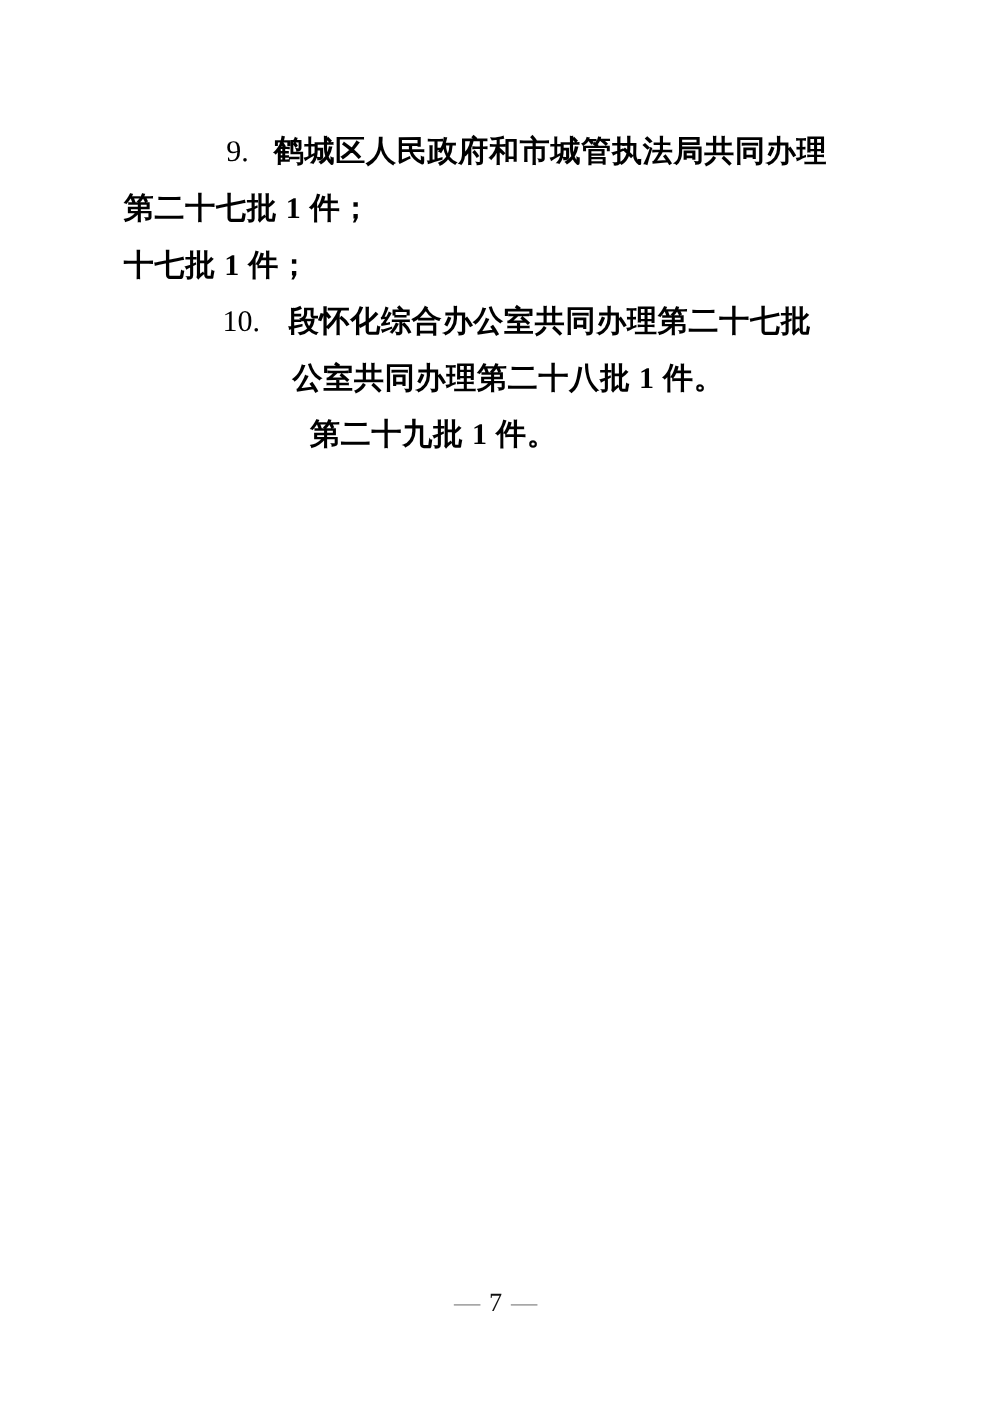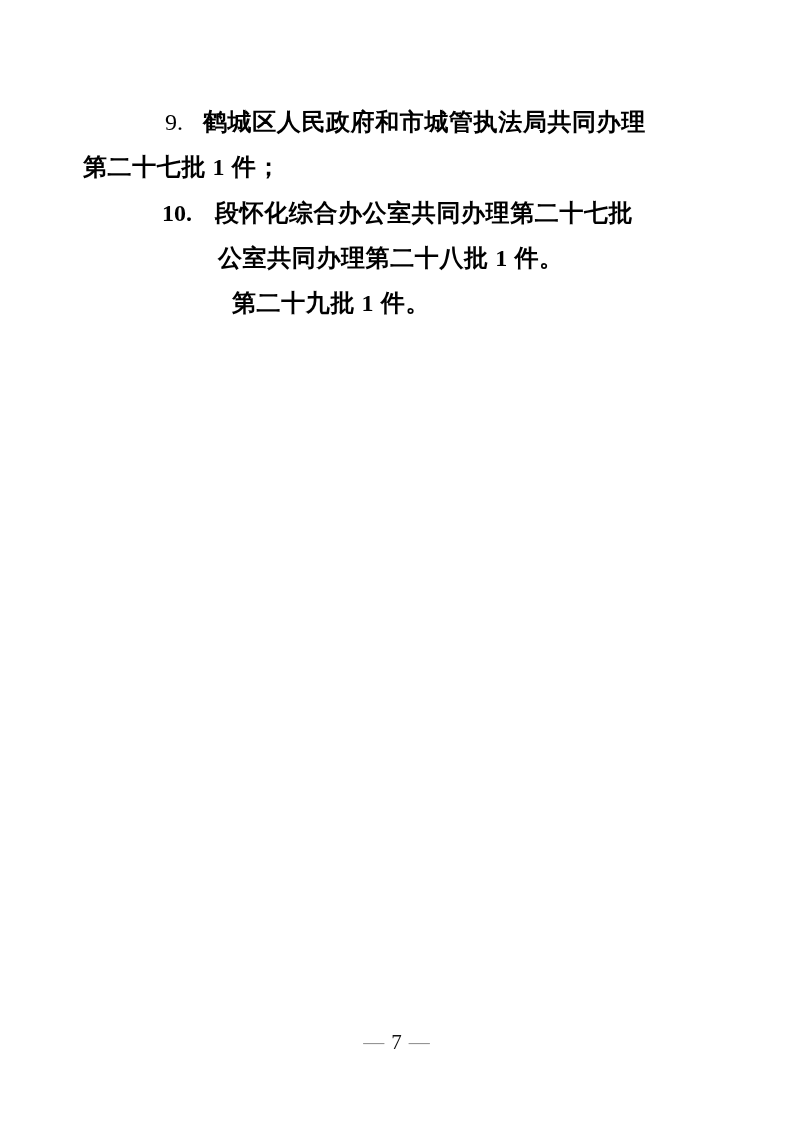--- a/index.html
+++ b/index.html
@@ -12,21 +12,21 @@
     width: 793px;
     height: 1122px;
     background: #ffffff;
     overflow: hidden;
     font-family: "Liberation Serif", serif;
     color: #000000;
   }
   .content {
     position: absolute;
     top: 100px;
-    left: 0;
+    left: 16px;
     width: 679px;
   }
   .line {
     height: 45.3px;
     line-height: 45.3px;
     font-size: 24px;
     font-weight: bold;
     letter-spacing: 0.6px;
     white-space: pre;
     color: #000000;
@@ -36,21 +36,21 @@
     font-weight: normal;
     letter-spacing: 0;
     font-size: 24px;
   }
   
   .i0.first { padding-left: 165px; }
   .i0 .num  { width: 38px; }
   .i0.cont  { padding-left: 83px; }
   
   .i1.first { padding-left: 162px; }
-  .i1 .num  { width: 53px; font-weight: bold; }
+  .i1 .num  { width: 53px; }
   .i1.cont  { padding-left: 218px; }
   
   .i2.first { padding-left: 163px; }
   .i2 .num  { width: 52px; }
   .i2.cont  { padding-left: 220px; margin-left: 12px; }
 
   .footer {
     position: absolute;
     top: 1029px;
     left: 0;
@@ -69,20 +69,21 @@
     color: #111111;
   }
 </style>
 </head>
 <body>
 
 <div class="page">
   <div class="content" id="list-root">
       <div class="line i0 first"><span class="num">9.</span><span>鹤城区人民政府和市城管执法局共同办理</span></div>
       <div class="line i0 cont"><span>第二十七批 1 件；</span></div>
+      <div class="line i0 cont"><span>十七批 1 件；</span></div>
       <div class="line i1 first"><span class="num">10.</span><span>段怀化综合办公室共同办理第二十七批</span></div>
       <div class="line i1 cont"><span>公室共同办理第二十八批 1 件。</span></div>
       <div class="line i2 cont"><span>第二十九批 1 件。</span></div>
     </div>
 
   <div class="footer">
     <span class="dash">—</span><span class="pagenum">7</span><span class="dash">—</span>
   </div>
 </div>
 

